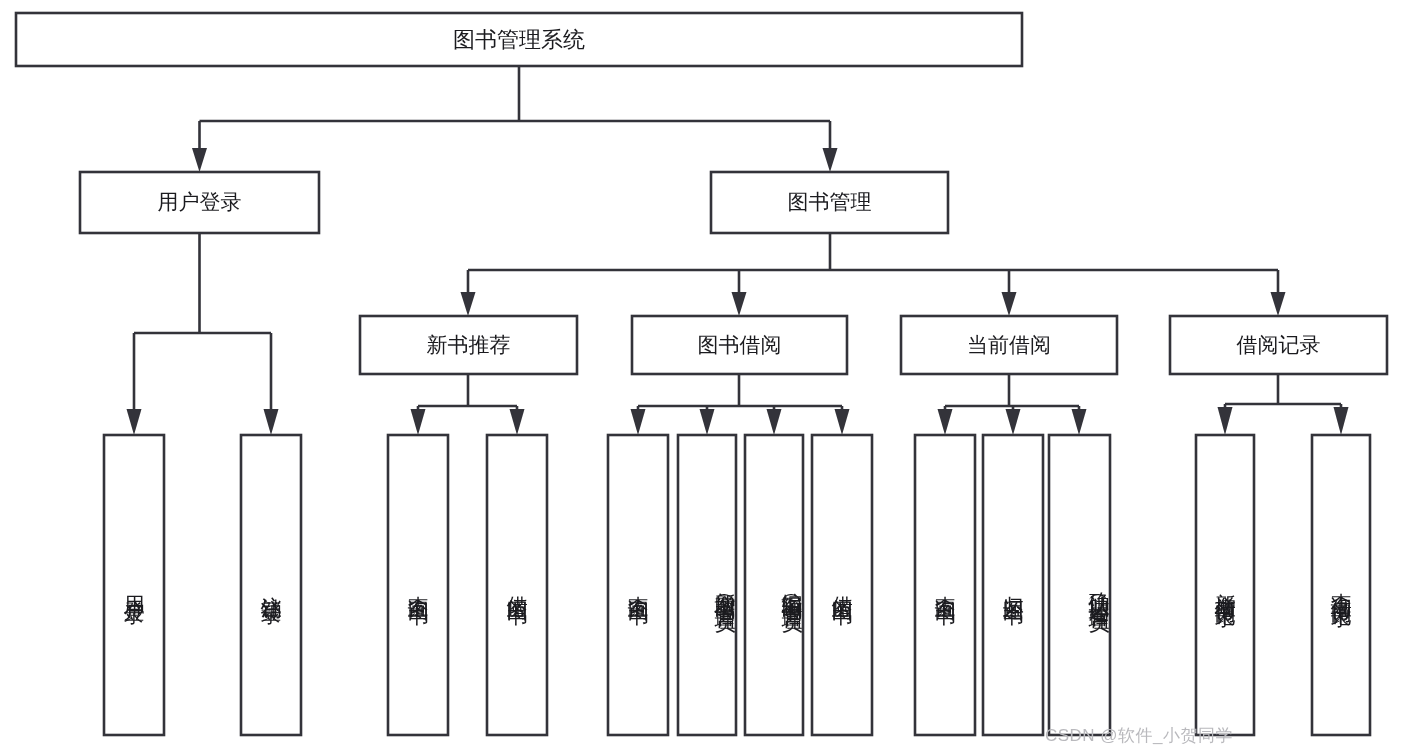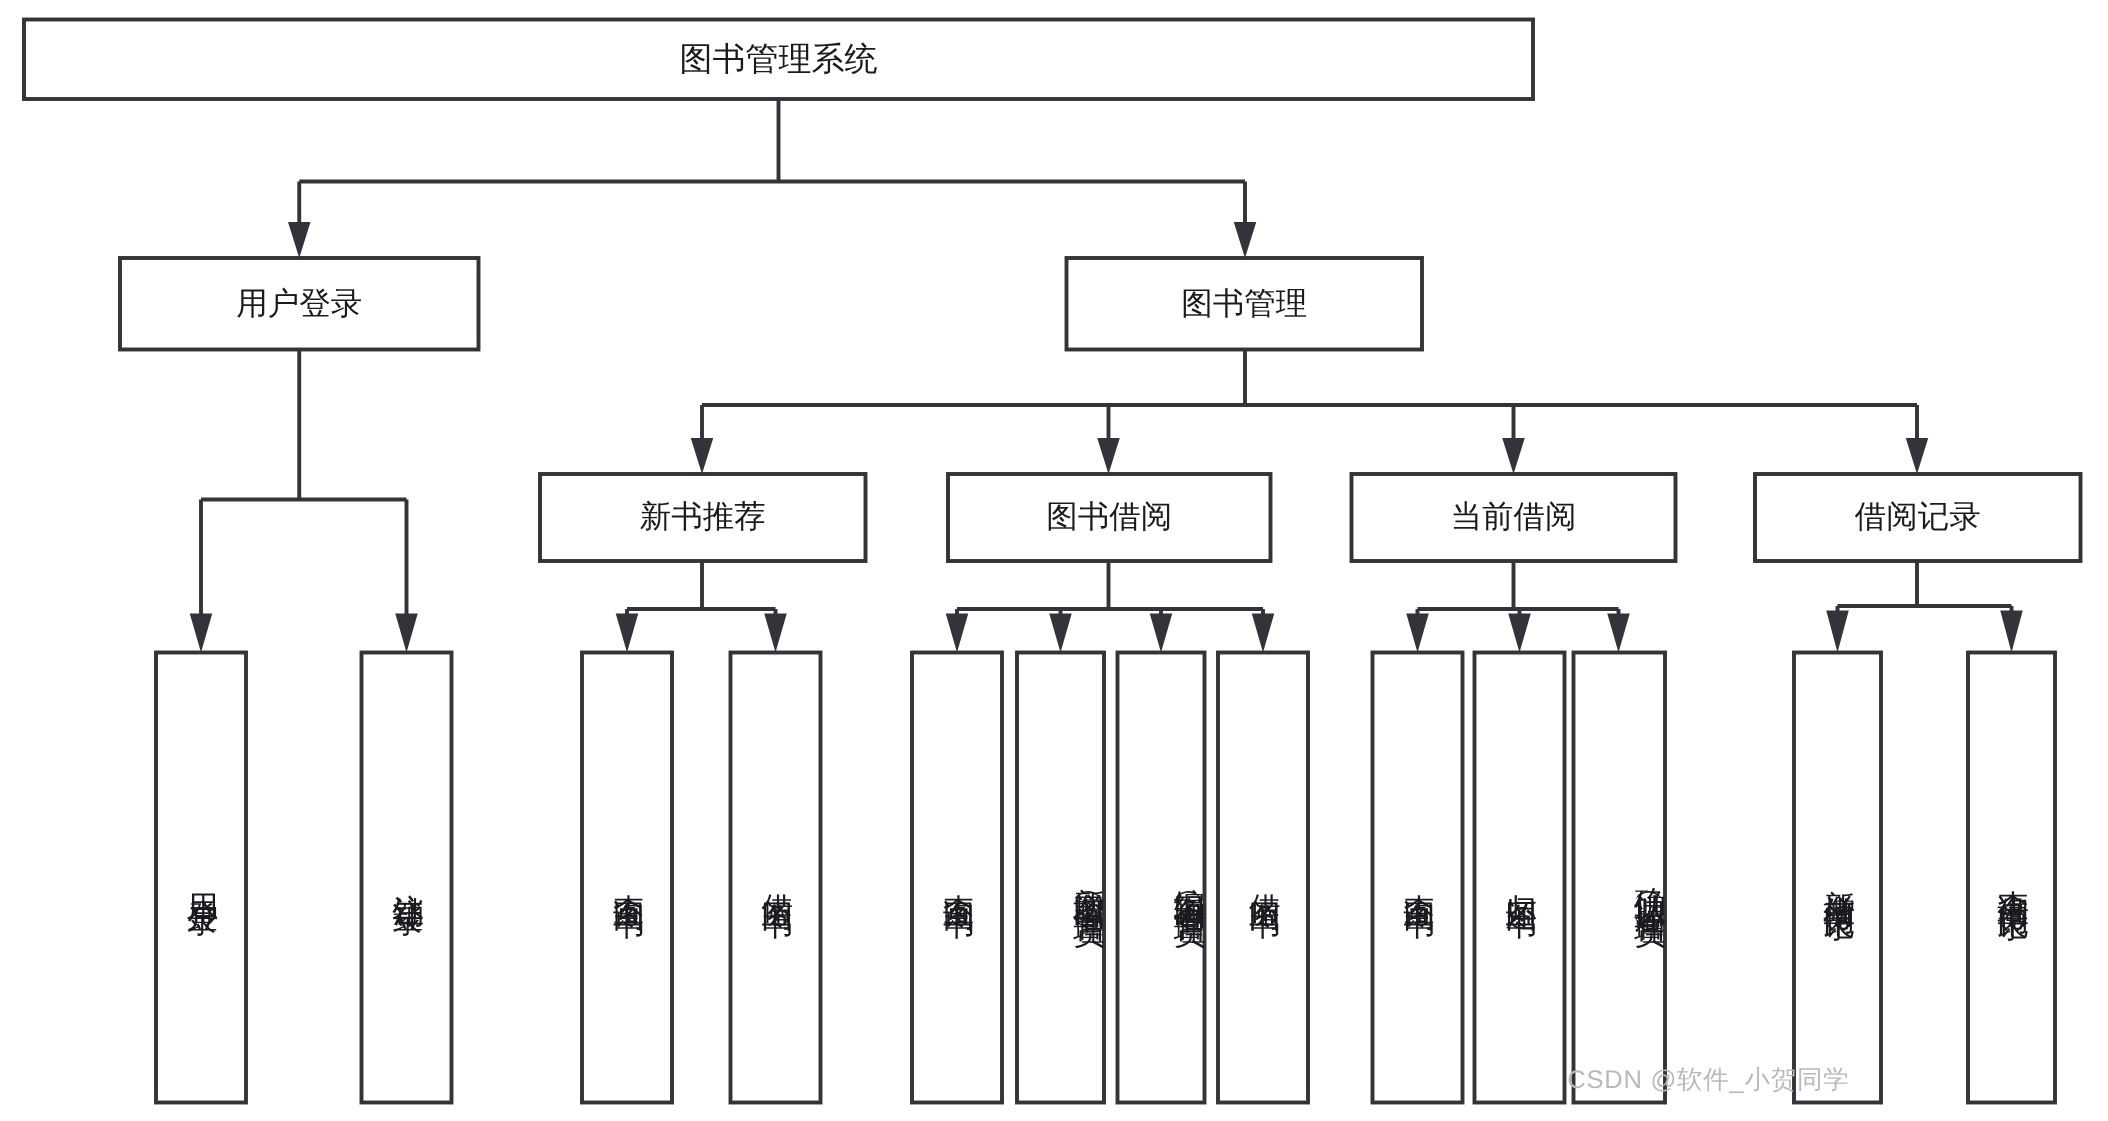--- a/index.html
+++ b/index.html
@@ -71,21 +71,21 @@
     justify-content: center;
     white-space: nowrap;
     pointer-events: none;
   }
   .leaf-label.centered {
     align-items: center;
   }
   .watermark {
     position: absolute;
     right: 8px;
-    bottom: 16px;
+    bottom: 0;
     font-family: "Liberation Sans", "DejaVu Sans", sans-serif;
     font-size: 17px;
     color: #b9b9bd;
     letter-spacing: 0.5px;
     white-space: nowrap;
   }
 </style>
 </head>
 <body>
 

